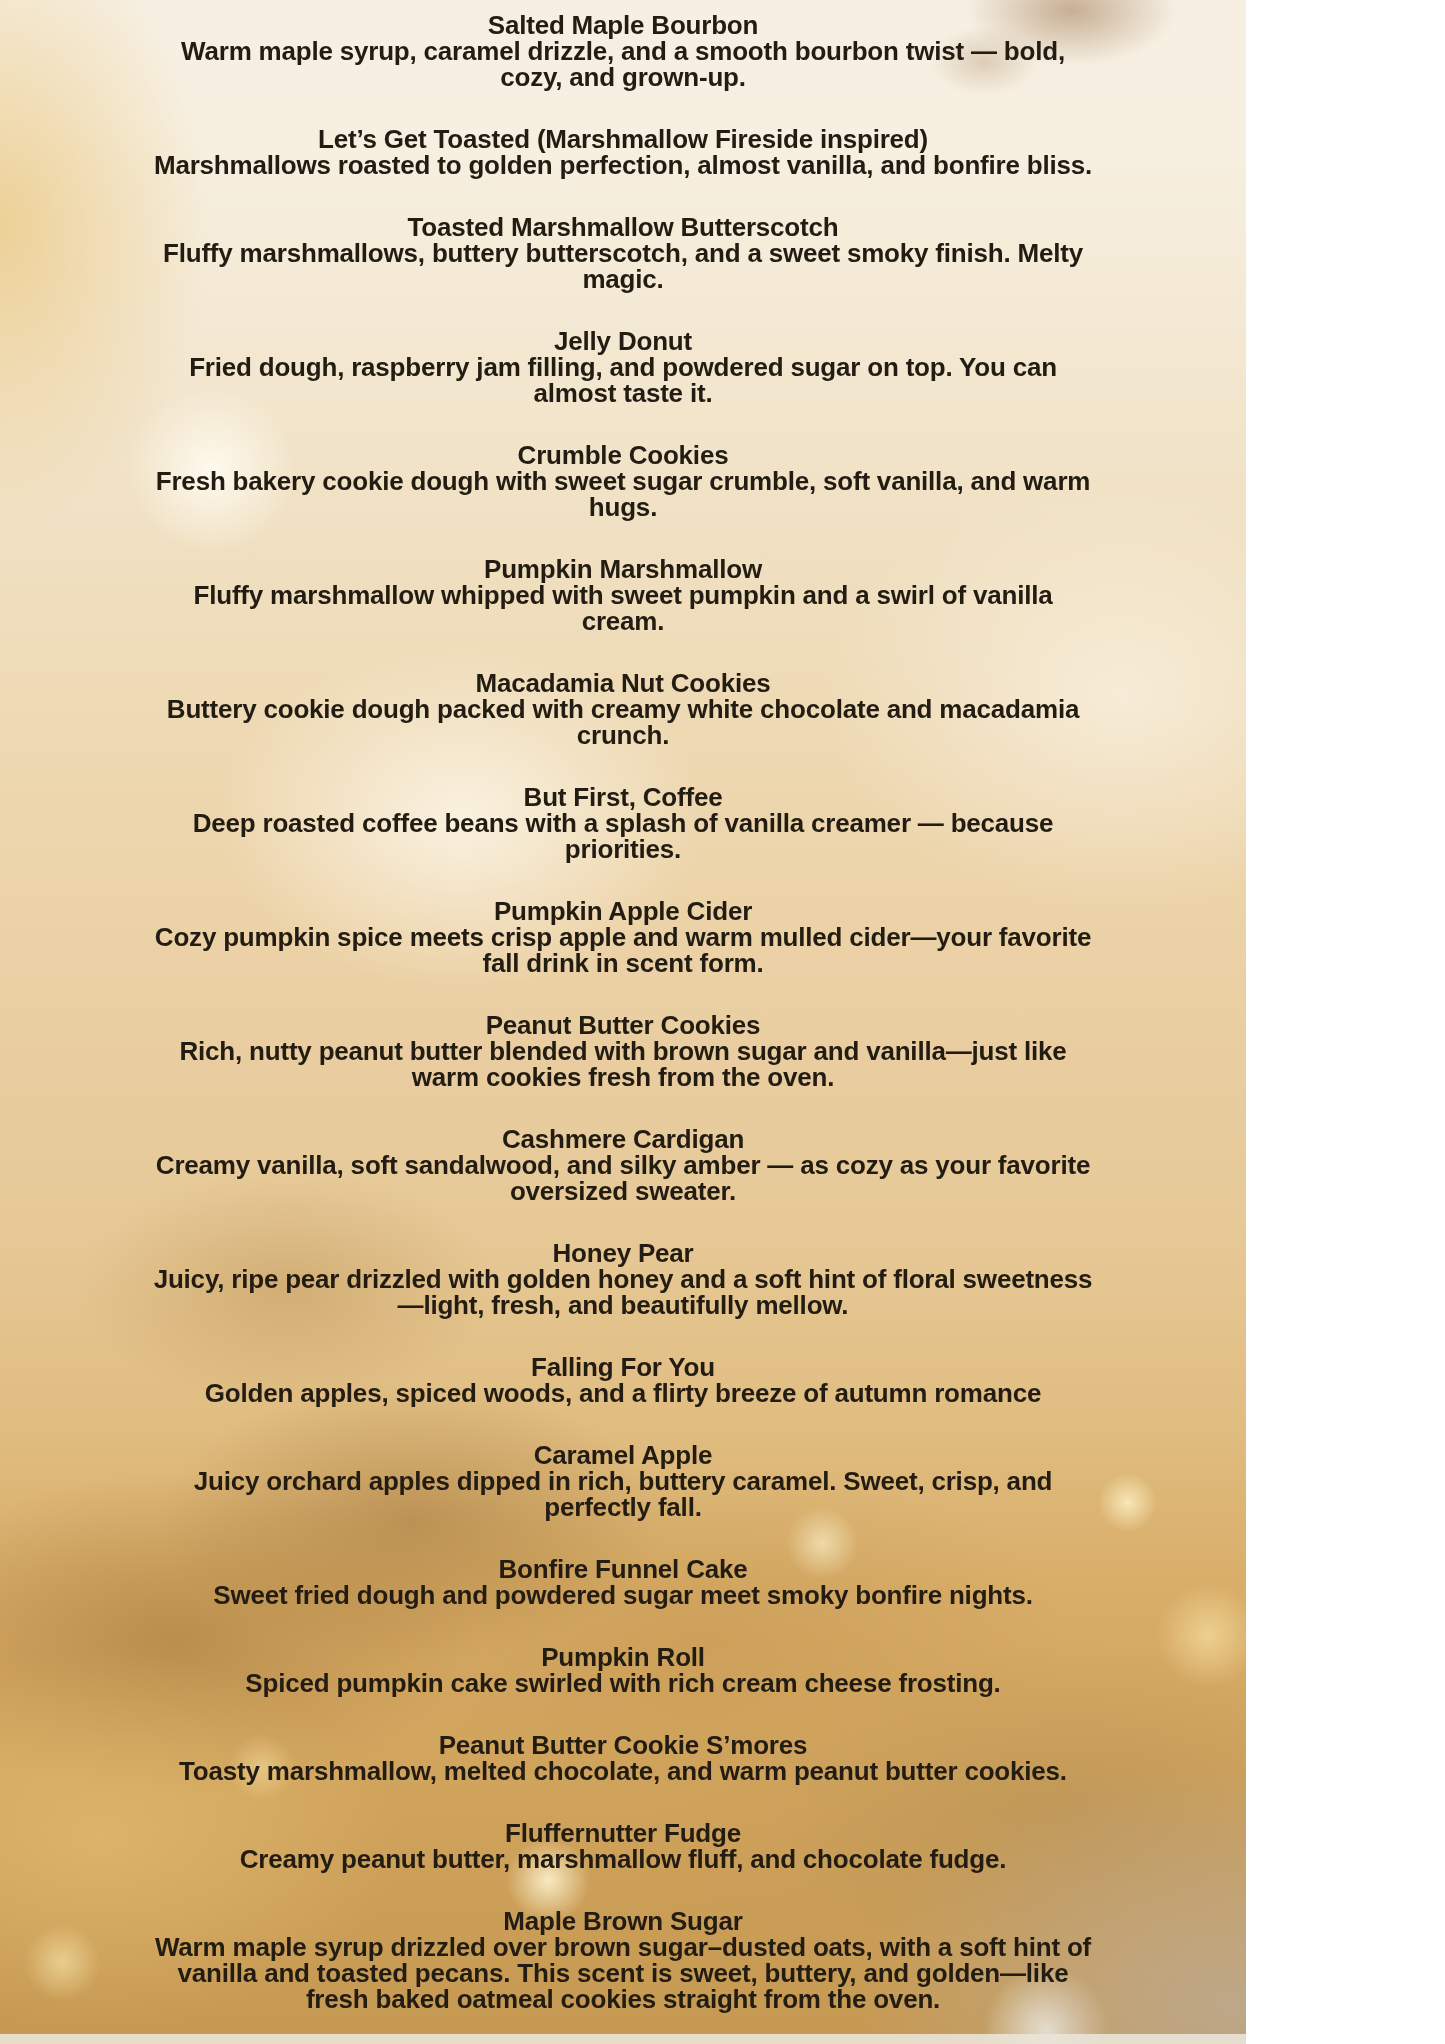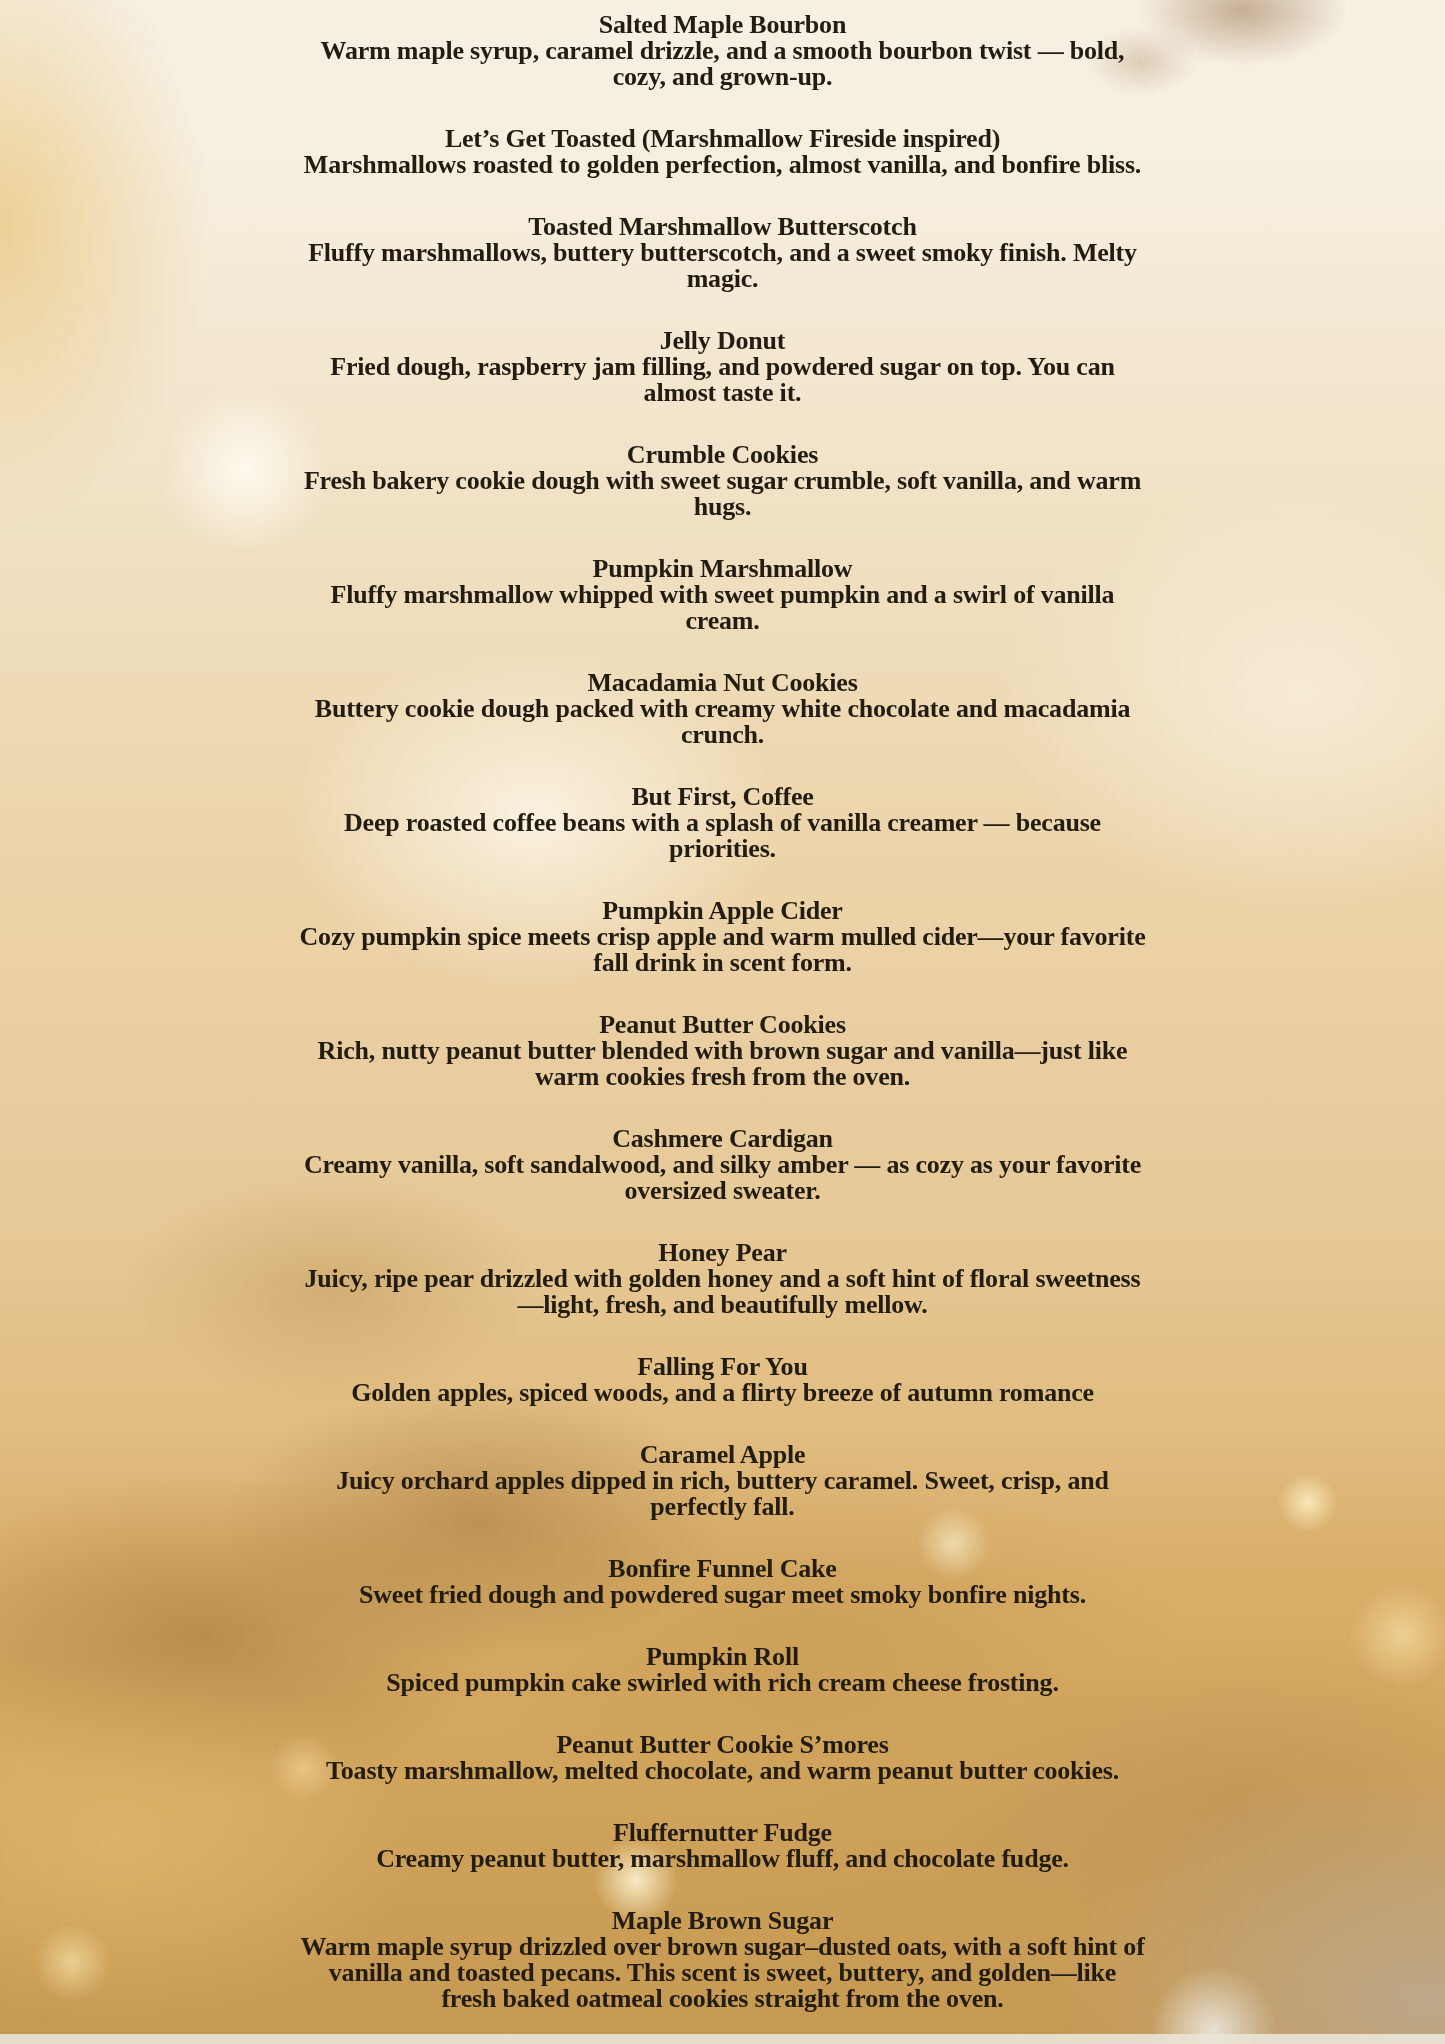--- a/index.html
+++ b/index.html
@@ -1,21 +1,22 @@
 <!DOCTYPE html>
 <html><head>
 <meta charset="utf-8">
 <style>
   html, body { margin: 0; padding: 0; background: #ffffff; }
   .page {
     position: relative;
-    width: 1445px;
+    width: 1210px;
     height: 2044px;
     overflow: hidden;
-    font-family: Liberation Serif, serif;
+    font-family: Liberation Sans, sans-serif;
+    padding-left: 36px;
   }
   .bg {
     position: absolute;
     inset: 0;
     background:
       
       radial-gradient(ellipse 520px 340px at 99% 98%, rgba(186,172,155,.75), rgba(186,172,155,0) 72%),
       
       radial-gradient(circle 90px at 84% 99.3%, rgba(255,253,244,.95), rgba(255,253,244,0) 70%),
       radial-gradient(circle 60px at 44% 92%, rgba(255,247,214,.85), rgba(255,247,214,0) 70%),

